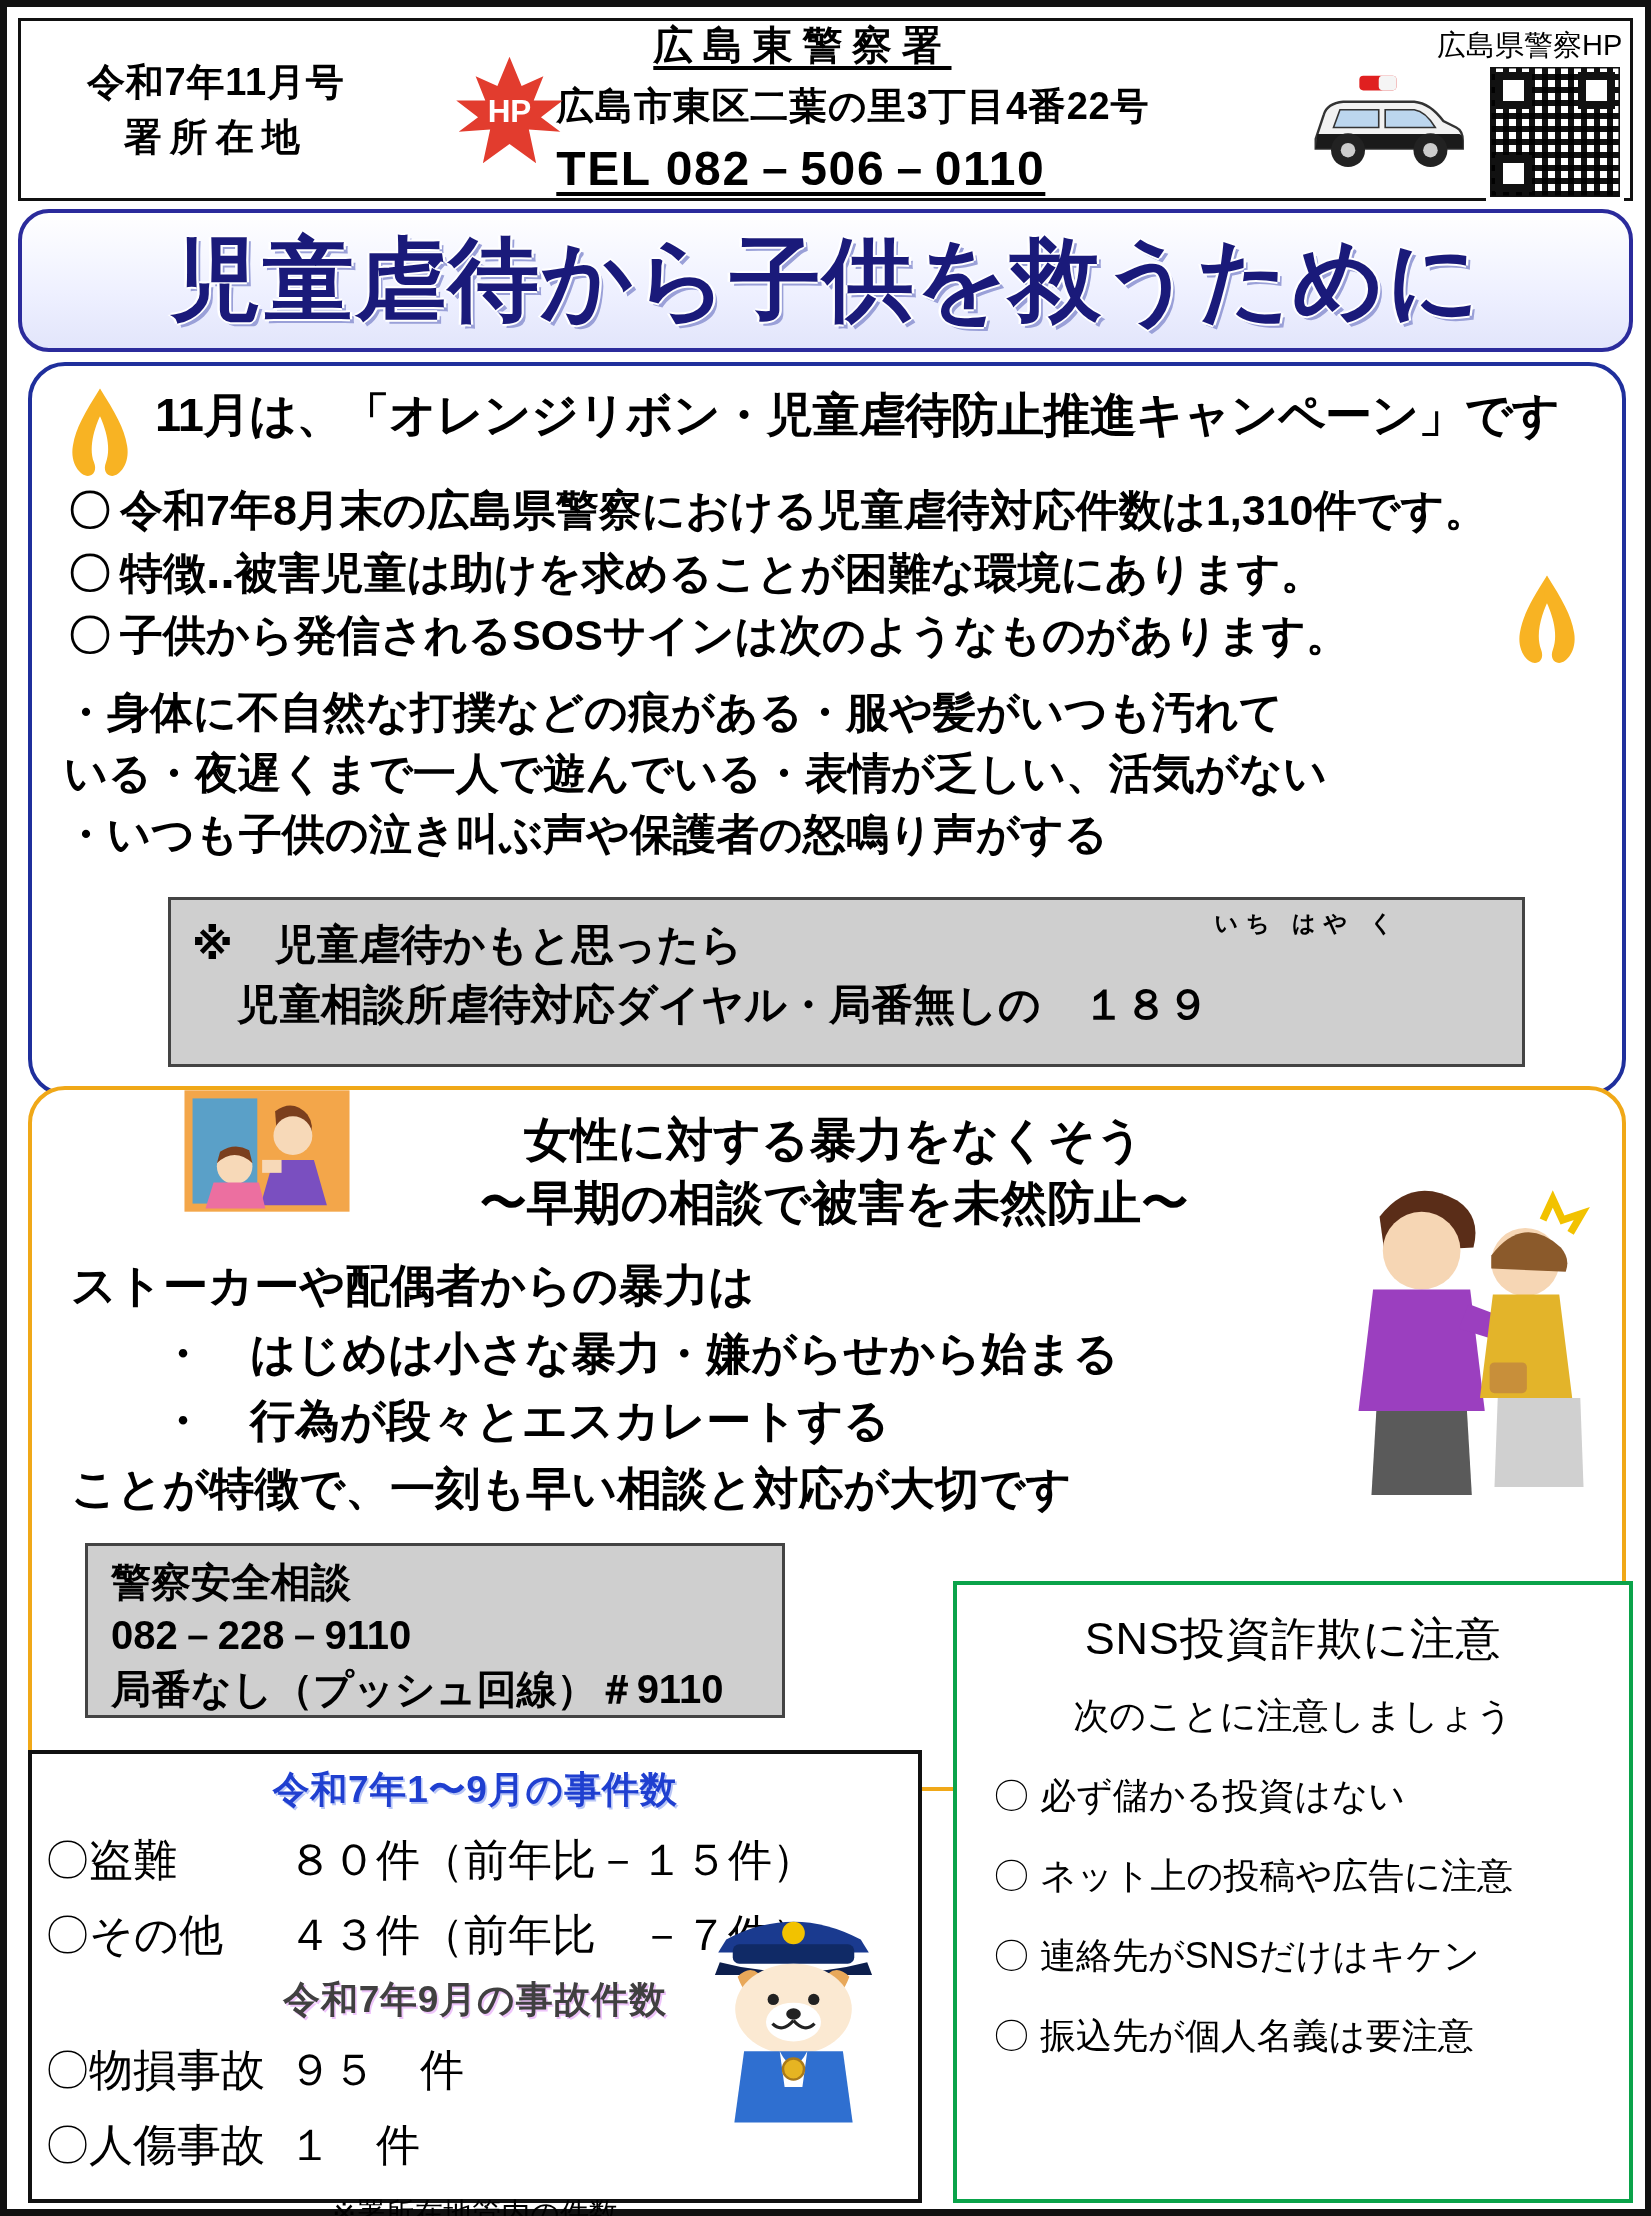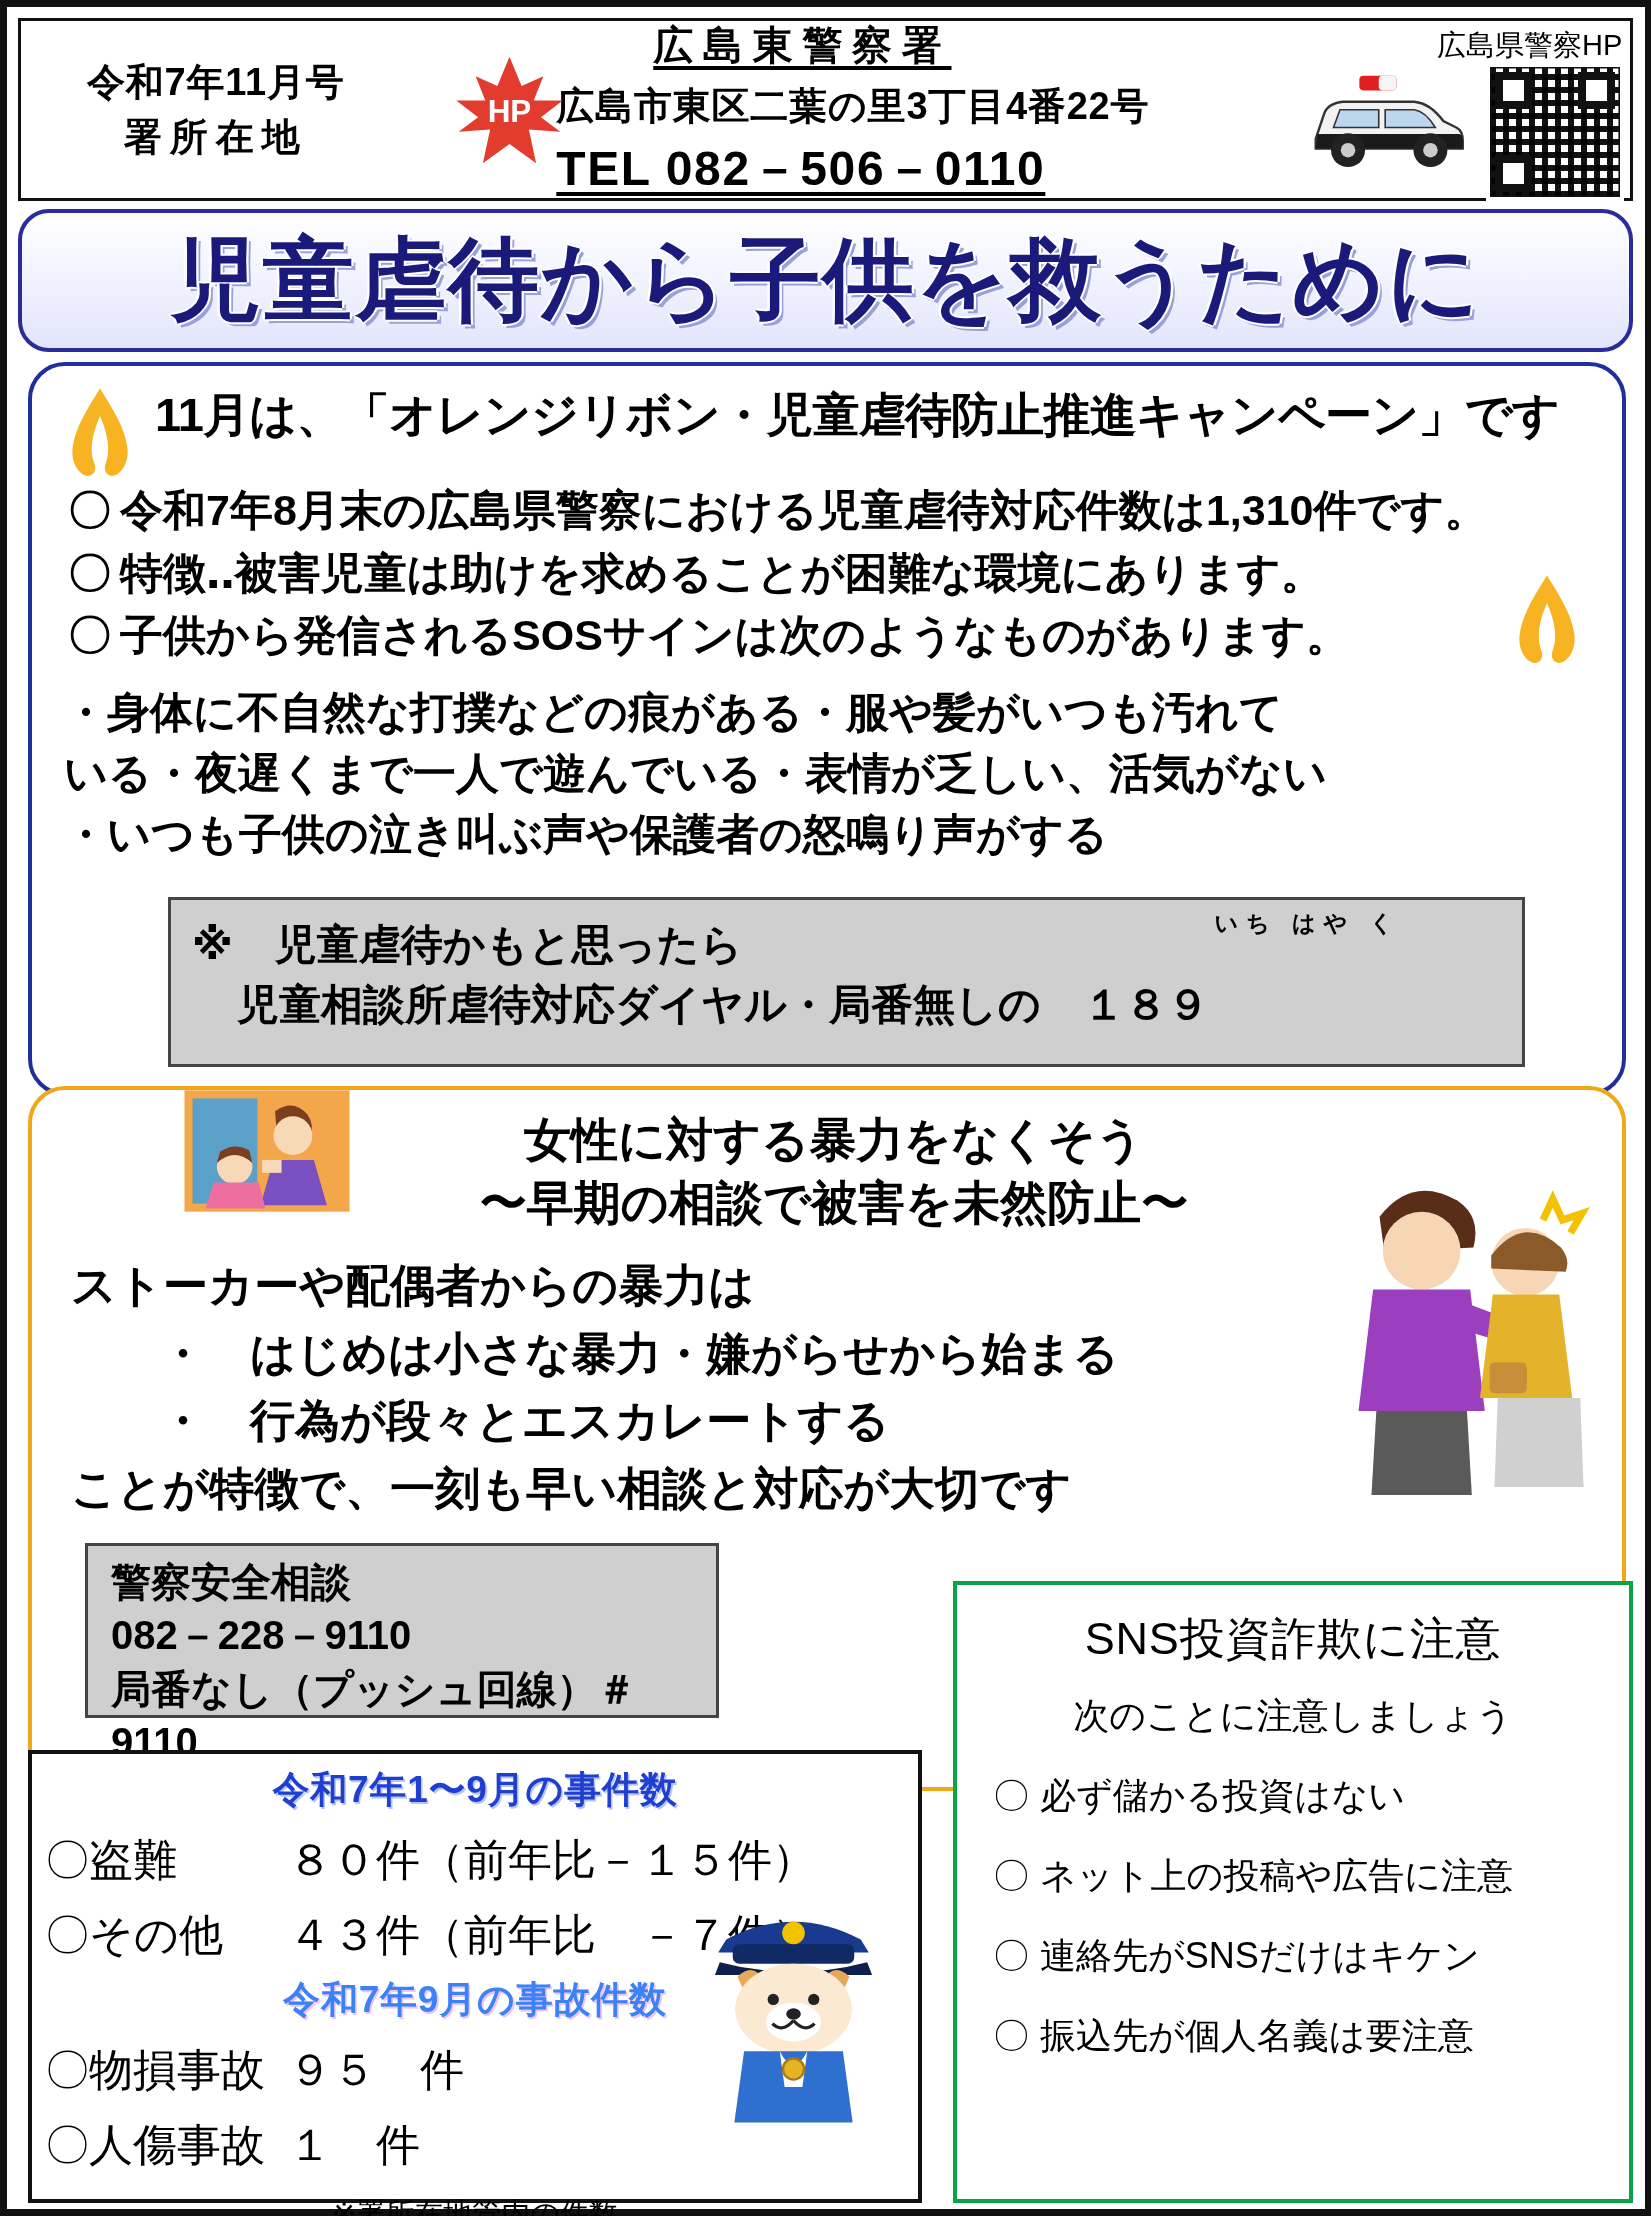--- a/index.html
+++ b/index.html
@@ -136,36 +136,36 @@
   .dv-title{
     position:absolute;left:324px;top:18px;width:956px;text-align:center;
     font-size:47px;font-weight:bold;line-height:1.35;
   }
   .dv-body{
     position:absolute;left:39px;top:162px;width:1198px;
     font-size:45px;font-weight:bold;line-height:1.5;
   }
   .dv-body .bullet{padding-left:89px;}
   .safety-box{
-    position:absolute;left:53px;top:453px;width:634px;height:175px;
+    position:absolute;left:53px;top:453px;width:700px;height:175px;
     box-sizing:border-box;background:#cfcfcf;border:3.2px solid #444;
     padding:9.7px 23px;font-size:40px;font-weight:bold;line-height:1.34;
   }
 
   
   .stats-box{
     position:absolute;left:21px;top:1743px;width:894px;height:453px;
     box-sizing:border-box;border:4px solid #111;background:#fff;
   }
   .stats-h1{
     margin-top:11.3px;text-align:center;font-size:37px;font-weight:bold;color:#1f3fd0;
     text-shadow:1.6px 1.6px 0 #b9c6f5;letter-spacing:0.8px;
   }
   .stats-h2{
-    margin-top:9.7px;text-align:center;font-size:37px;font-weight:bold;color:#3b82f6;
+    margin-top:9.7px;text-align:center;font-size:37px;font-weight:bold;color:#404040;
     text-shadow:1.6px 1.6px 0 #eec4fa;letter-spacing:0.8px;
   }
   .stat-row{
     font-size:44px;font-weight:normal;margin:16px 0 0 13px;letter-spacing:0;
     display:flex;
   }
   .stat-row .nm{width:243px;}
   .stat-row .vl{flex:1;}
   .stats-note{
     margin-top:19.4px;text-align:center;font-size:29px;

